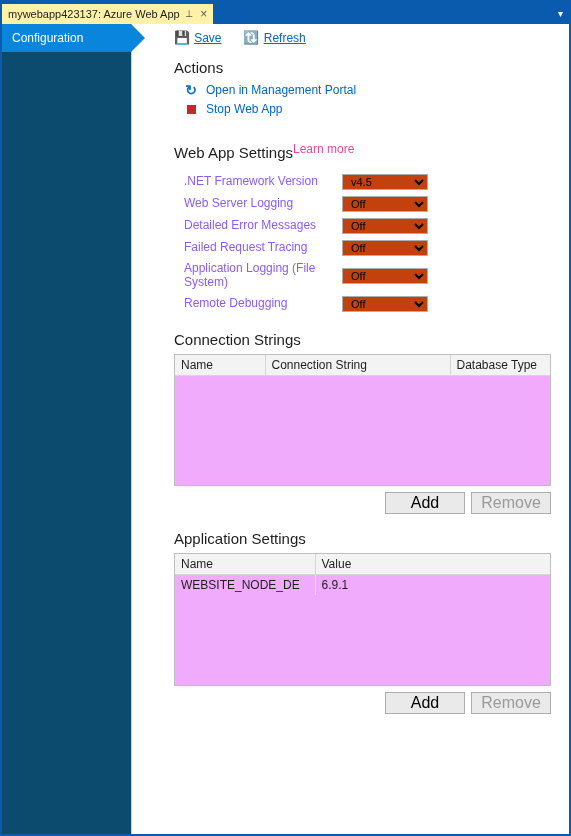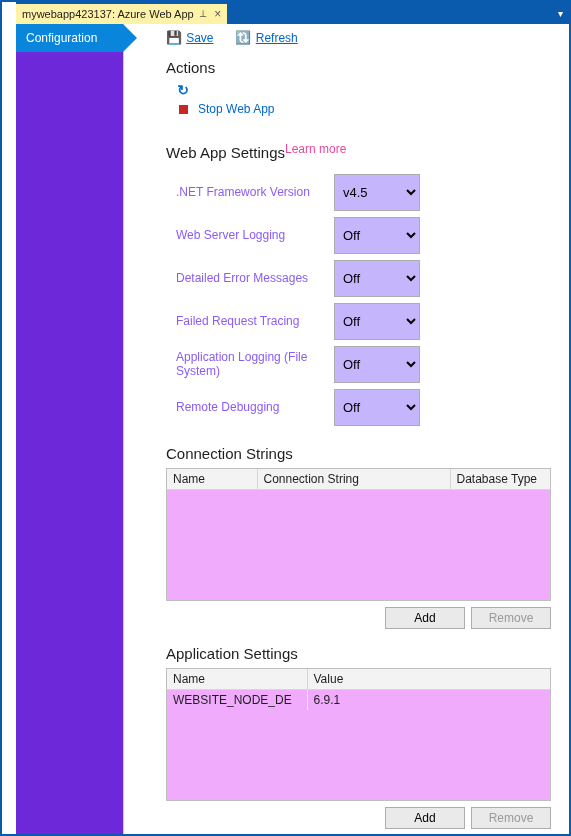--- a/index.html
+++ b/index.html
@@ -11,21 +11,20 @@
     color: #1e1e1e;
   }
   .window {
     width: 571px;
     height: 836px;
     border: 2px solid #0a5aad;
     display: flex;
     flex-direction: column;
     position: relative;
     background: #fff;
-    padding-left: 14px;
   }
   
   .tabstrip {
     height: 22px;
     background: #0a5aad;
     display: flex;
     align-items: flex-end;
     padding-left: 0;
   }
   .tab {
@@ -49,22 +48,22 @@
     align-self: center;
   }
   
   .body {
     flex: 1;
     display: flex;
     background: #fff;
     overflow: hidden;
   }
   .sidebar {
-    width: 108px;
-    background: #6d28d9;
+    width: 130px;
+    background: #0c4a6e;
     border-right: 1px solid #ccc;
     padding-top: 0;
   }
   .sidebar-item {
     position: relative;
     height: 28px;
     display: flex;
     align-items: center;
     padding-left: 10px;
     font-size: 12px;
@@ -135,24 +134,24 @@
     align-items: center;
     padding: 3px 0;
   }
   .settings-row label {
     width: 158px;
     color: #8b5cf6;
     line-height: 1.15;
   }
   .settings-row select {
     width: 86px;
-    height: 37px;
+    height: 16px;
     border: 1px solid #adadad;
-    background: #c4b5fd;
-    font-size: 13px;
+    background: #c2410c;
+    font-size: 11px;
     padding-left: 4px;
   }
 
   
   .table-wrap {
     border: 1px solid #bfbfbf;
     margin-top: 6px;
     background: #f0abfc;
   }
   table {
@@ -181,21 +180,21 @@
     display: flex;
     justify-content: flex-end;
     gap: 6px;
     margin-top: 6px;
   }
   button.std {
     width: 80px;
     height: 22px;
     border: 1px solid #adadad;
     background: #eaeaea;
-    font-size: 12px;
+    font-size: 16px;
     cursor: pointer;
   }
   button.std:disabled {
     color: #9a9a9a;
     cursor: default;
   }
 </style>
 </head>
 <body>
 
@@ -229,20 +228,21 @@
           <span class="link">Refresh</span>
         </div>
       </div>
 
       <h3>Actions</h3>
       <div class="action-list">
         <div class="action-row">
           <span class="icon">
               <span class="icon-open">↻</span>
             </span>
+          <span>Open in Management Portal</span>
         </div>
         <div class="action-row">
           <span class="icon">
               <span class="icon-stop"></span>
             </span>
           <span>Stop Web App</span>
         </div>
       </div>
 
       <div class="settings-section">

